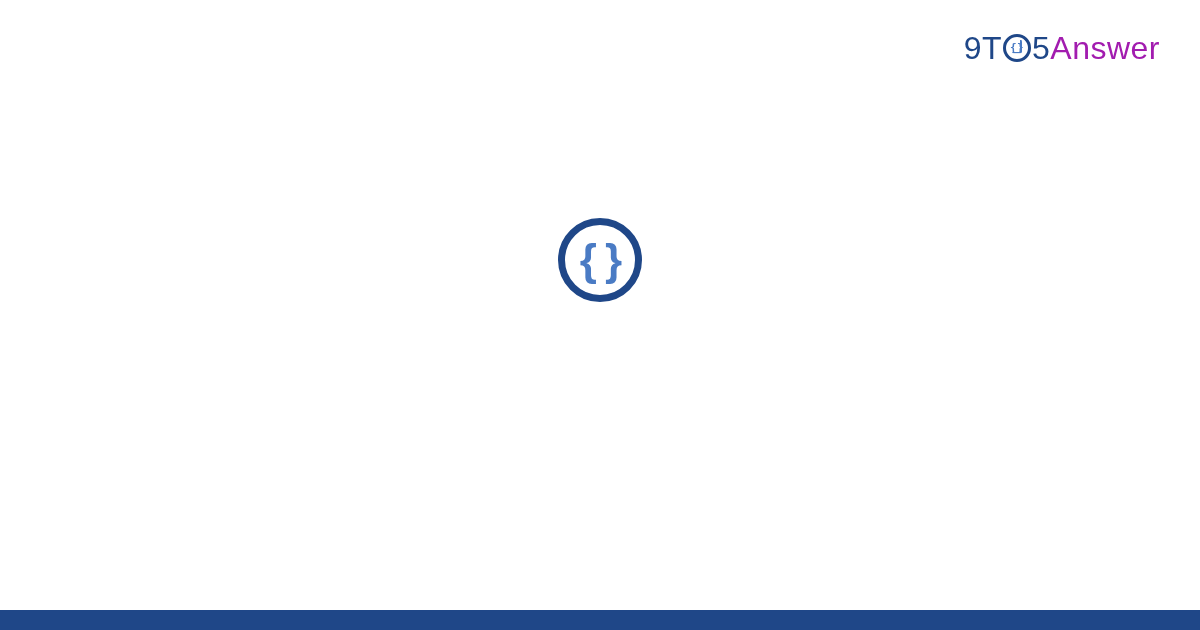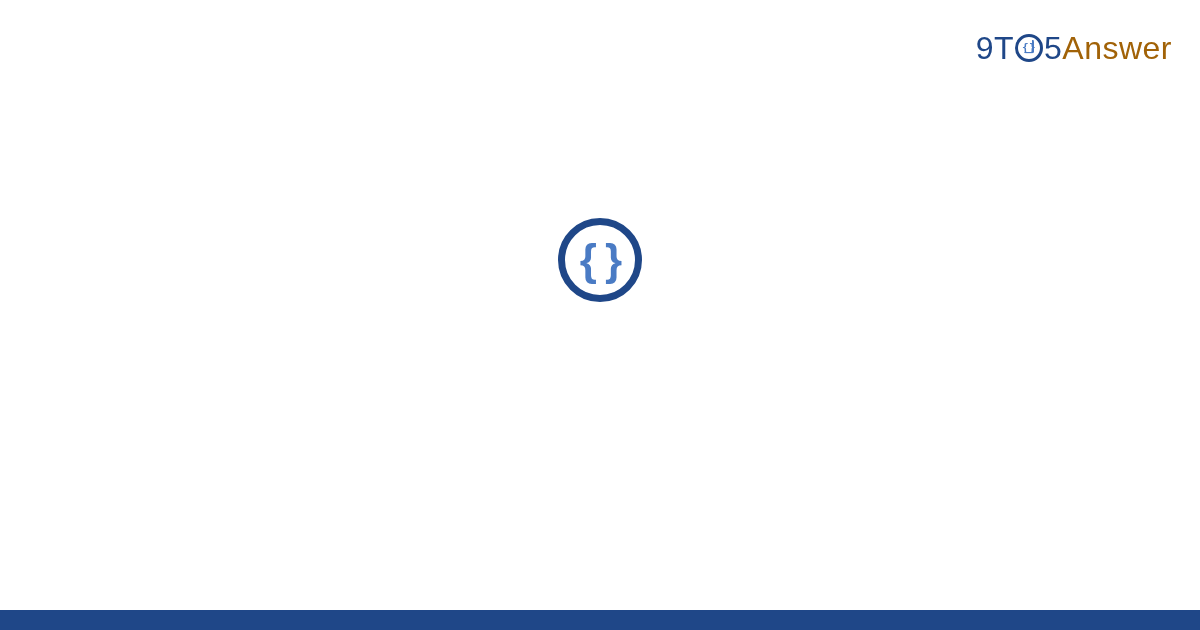--- a/index.html
+++ b/index.html
@@ -11,21 +11,21 @@
       width: 1200px;
       height: 630px;
       font-family: -apple-system, BlinkMacSystemFont, "Segoe UI", Helvetica, Arial, sans-serif;
       background: #ffffff;
       position: relative;
       overflow: hidden;
     }
     .logo {
       position: absolute;
       top: 30px;
-      right: 28px;
+      right: 40px;
       font-size: 32px;
       font-weight: 400;
       letter-spacing: 0.5px;
     }
     .logo .nine-t {
       color: #1f4788;
       font-weight: 500;
     }
     .logo .circle-o {
       display: inline-block;
@@ -63,21 +63,21 @@
       align-items: center;
       justify-content: center;
       font-family: monospace;
       font-weight: bold;
     }
     .logo .five {
       color: #1f4788;
       font-weight: 500;
     }
     .logo .answer {
-      color: #a16207;
+      color: #a21caf;
       font-weight: 400;
       margin-top: 24px;
     }
     .content {
       position: absolute;
       top: 0;
       left: 0;
       right: 0;
       bottom: 0;
       display: flex;

